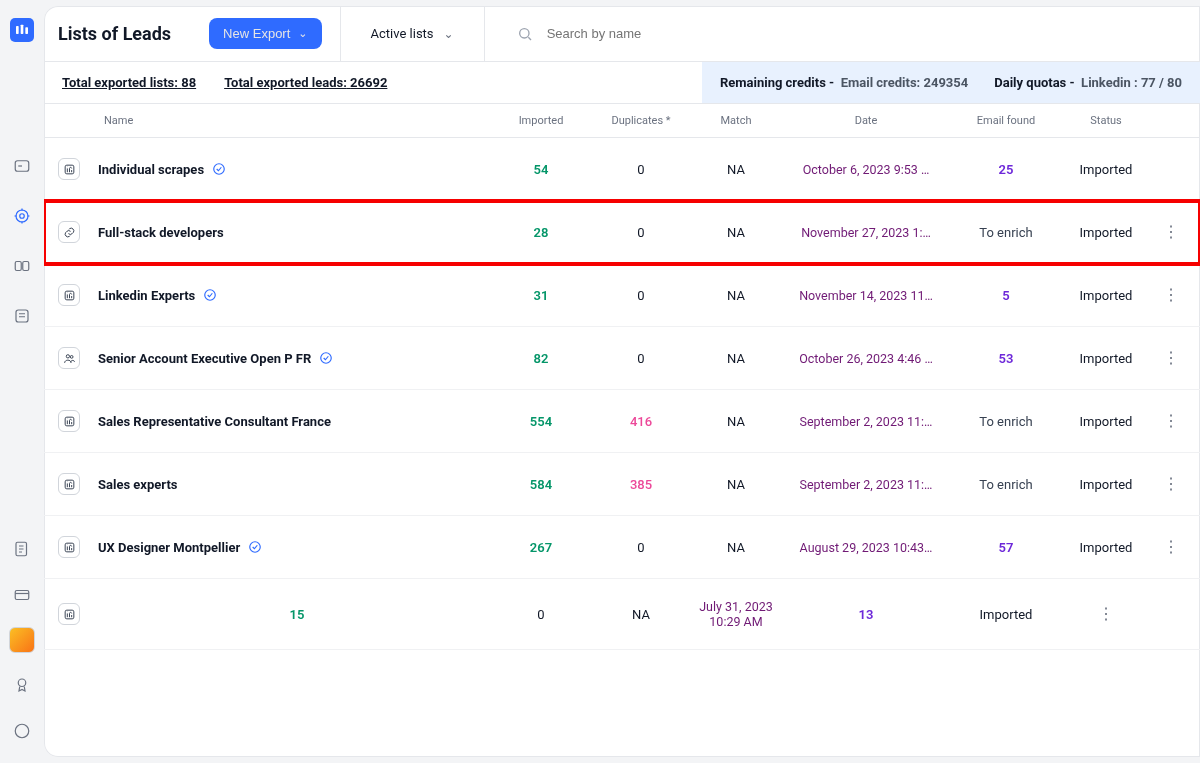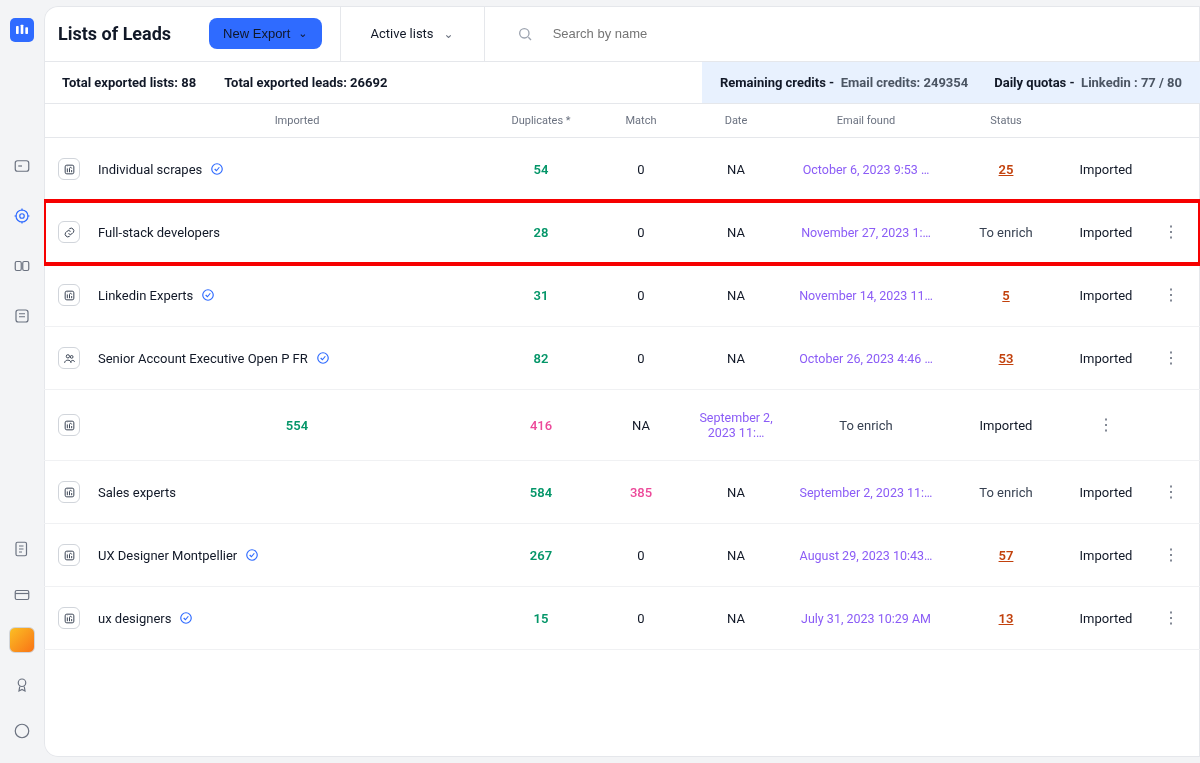--- a/index.html
+++ b/index.html
@@ -56,53 +56,53 @@
   }
   .topbar {
     display:flex; align-items:center;
     height:56px;
     padding: 0 14px;
     border-bottom:1px solid #e5e7eb;
     gap:18px;
   }
   .title { font-size:18px; font-weight:700; margin-right:20px; }
   .new-export {
-    background:#2f6bff; color:#0f172a;
+    background:#2f6bff; color:#e5e5e5;
     border:none; border-radius:8px;
     padding: 8px 14px;
     font-size:13px; font-weight:500;
     display:flex; align-items:center; gap:8px;
     cursor:pointer;
   }
   .new-export .chev { font-size:11px; }
   .divider-v { width:1px; height:56px; background:#e5e7eb; }
   .active-lists {
     display:flex; align-items:center; gap:10px;
     font-size:13px; color:#111827; cursor:pointer;
     padding:0 12px;
   }
   .active-lists .chev { color:#6b7280; font-size:12px; }
   .search-wrap {
-    display:flex; align-items:center; gap:20px;
+    display:flex; align-items:center; gap:14px;
     padding-left:14px;
     flex:1;
   }
   .search-wrap svg { width:16px; height:16px; stroke:#9ca3af; fill:none; stroke-width:2;}
   .search-input {
     border:none; outline:none;
     font-size:13px; color:#6b7280;
     width:260px; background:transparent;
   }
   .statsbar {
     display:flex; align-items:center;
     height:42px;
     border-bottom:1px solid #e5e7eb;
     font-size:13px;
   }
-  .stat-left { display:flex; align-items:center; gap:28px; padding:0 18px;}
+  .stat-left { display:flex; align-items:center; gap:28px; padding:0 18px;text-decoration:underline;}
   .stat-right {
     margin-left:auto; display:flex; align-items:center; gap:26px;
     background:#e8f1fe;
     height:100%; padding:0 18px;
   }
   .stat b { font-weight:700; }
   .stat-light { color:#4b5563;font-weight:bold; }
   .table-head {
     display:grid;
     grid-template-columns: 40px 1fr 90px 110px 80px 180px 100px 100px 30px;
@@ -122,36 +122,36 @@
     border-bottom:1px solid #f0f1f3;
     font-size:13px;
     position:relative;
   }
   .row.highlight {
     outline: 4px solid #f60000;
     outline-offset:-2px;
     z-index:2;
   }
   .cell { text-align:center; color:#111827;}
-  .cell.name { text-align:center; display:flex; align-items:center; gap:8px; font-weight:400; color:#111827;}
-  .cell.date { color:#8b5cf6; font-size:12.5px;text-align:center;}
+  .cell.name { text-align:center; display:flex; align-items:center; gap:8px; font-weight:700; color:#111827;}
+  .cell.date { color:#701a75; font-size:12.5px;text-align:center;}
   .src-ico {
     width:22px; height:22px; border:1px solid #d1d5db; border-radius:6px;
     display:flex; align-items:center; justify-content:center;
     color:#374151; flex-shrink:0;
   }
   .src-ico svg { width:13px; height:13px; stroke:currentColor; fill:none; stroke-width:1.8;}
   .verified {
     color:#2f6bff; display:inline-flex; align-items:center;
   }
   .verified svg { width:14px; height:14px; stroke:#2f6bff; fill:none; stroke-width:2;}
   .imp-green { color:#059669; font-weight:600;}
   .dup-zero { color:#111827;}
   .dup-pink { color:#ec4899; font-weight:500;text-align:center;}
-  .ef-blue { color:#c2410c; font-weight:600;text-decoration:underline;}
+  .ef-blue { color:#6d28d9; font-weight:600;}
   .ef-gray { color:#374151;}
   .kebab { color:#6b7280; cursor:pointer; text-align:center; font-size:16px; line-height:1;}
 </style>
 </head>
 <body>
 
 <div class="sidebar">
   <div class="logo">
     <svg viewBox="0 0 24 24">
         <rect x="3" y="6" width="4" height="12" fill="#fff" rx="1"></rect>
@@ -253,20 +253,21 @@
       </div>
       <div class="stat">
         <b>Daily quotas -</b>&nbsp;
         <span class="stat-light"><span>Linkedin :</span> <span>77 / 80</span></span>
       </div>
     </div>
   </div>
 
   <div class="table-head">
     <div></div>
+    <div class="th name">Name</div>
     <div class="th">Imported</div>
     <div class="th">Duplicates *</div>
     <div class="th">Match</div>
     <div class="th">Date</div>
     <div class="th">Email found</div>
     <div class="th">Status</div>
     <div></div>
   </div>
 
   <div class="rows" id="rows">
@@ -362,20 +363,23 @@
         <div class="cell">Imported</div>
         <div class="kebab">⋮</div>
       </div>
       <div class="row">
         <div class="src-ico">
           <svg viewBox="0 0 24 24">
             <rect x="4" y="4" width="16" height="16" rx="3"></rect>
             <path d="M8 10v7M8 7v.5M12 10v7M16 13v4M12 10c0-1 1-2 2-2s2 1 2 2"></path>
           </svg>
         </div>
+        <div class="cell name">
+          <span>Sales Representative Consultant France</span>
+        </div>
         <div class="cell imp-green">554</div>
         <div class="cell dup-pink">416</div>
         <div class="cell">NA</div>
         <div class="cell date">September 2, 2023 11:…</div>
         <div class="cell ef-gray">To enrich</div>
         <div class="cell">Imported</div>
         <div class="kebab">⋮</div>
       </div>
       <div class="row">
         <div class="src-ico">
@@ -419,29 +423,20 @@
         <div class="cell">Imported</div>
         <div class="kebab">⋮</div>
       </div>
       <div class="row">
         <div class="src-ico">
           <svg viewBox="0 0 24 24">
             <rect x="4" y="4" width="16" height="16" rx="3"></rect>
             <path d="M8 10v7M8 7v.5M12 10v7M16 13v4M12 10c0-1 1-2 2-2s2 1 2 2"></path>
           </svg>
         </div>
-        <div class="cell name">
-          <span>ux designers</span>
-          <span class="verified">
-            <svg viewBox="0 0 24 24">
-              <circle cx="12" cy="12" r="9"></circle>
-              <path d="M8 12l3 3 5-6"></path>
-            </svg>
-          </span>
-        </div>
         <div class="cell imp-green">15</div>
         <div class="cell dup-zero">0</div>
         <div class="cell">NA</div>
         <div class="cell date">July 31, 2023 10:29 AM</div>
         <div class="cell ef-blue">13</div>
         <div class="cell">Imported</div>
         <div class="kebab">⋮</div>
       </div>
     </div>
 </div>

